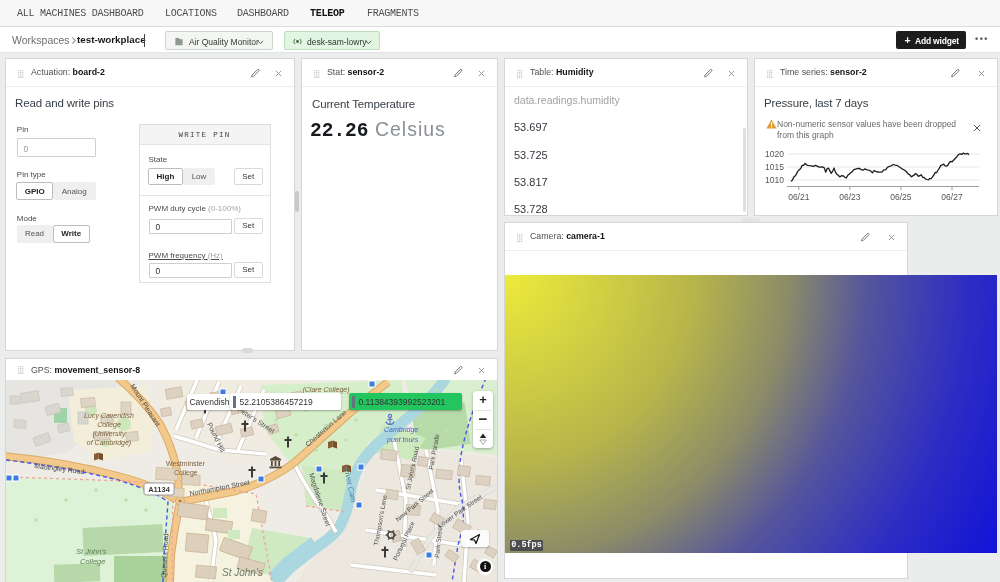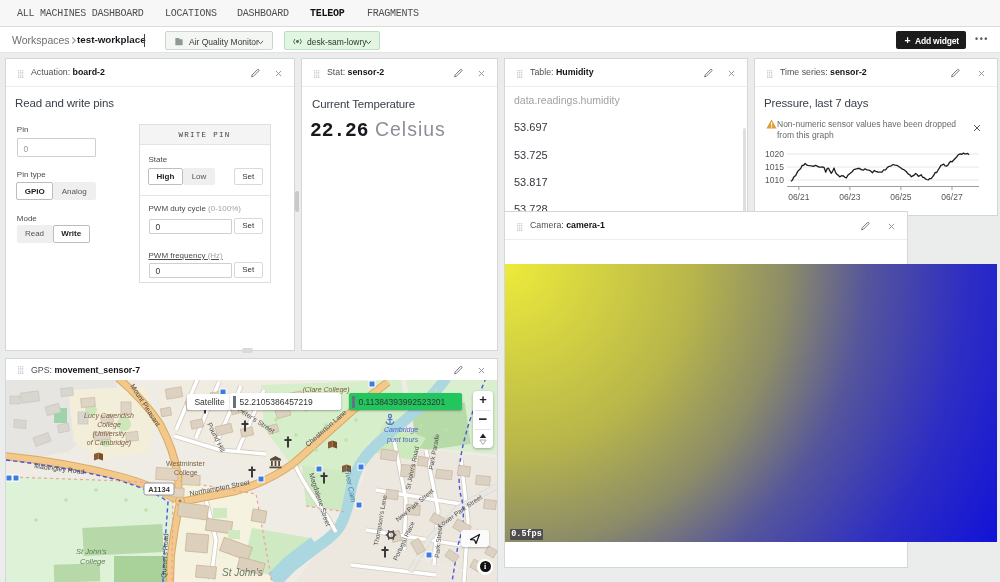--- a/index.html
+++ b/index.html
@@ -249,21 +249,21 @@
     <text x="21" y="23" font-size="8.5" fill="#555" text-anchor="end" font-family="Liberation Sans">1015</text>
     <text x="21" y="36" font-size="8.5" fill="#555" text-anchor="end" font-family="Liberation Sans">1010</text>
     <text x="35.8" y="53" font-size="8.5" fill="#555" text-anchor="middle" font-family="Liberation Sans">06/21</text>
     <text x="86.9" y="53" font-size="8.5" fill="#555" text-anchor="middle" font-family="Liberation Sans">06/23</text>
     <text x="137.9" y="53" font-size="8.5" fill="#555" text-anchor="middle" font-family="Liberation Sans">06/25</text>
     <text x="189" y="53" font-size="8.5" fill="#555" text-anchor="middle" font-family="Liberation Sans">06/27</text>
     <polyline points="28.0,34.4 29.4,33.0 30.8,30.1 32.7,28.5 34.6,24.6 36.1,22.9 37.7,21.5 39.2,18.4 40.6,18.4 42.1,16.5 43.5,17.8 44.9,18.3 46.7,18.6 48.6,18.8 50.5,19.4 52.4,18.3 54.2,19.1 56.1,20.1 58.0,20.2 59.9,20.0 61.3,20.9 62.7,25.2 64.1,21.7 65.5,21.2 66.9,23.9 68.3,26.3 69.7,24.1 71.1,21.1 72.5,25.4 73.9,27.4 75.3,28.3 76.7,29.9 78.6,28.7 80.5,29.0 81.9,30.2 83.3,31.0 85.1,27.9 87.0,26.4 88.9,25.0 90.8,22.7 92.6,22.1 94.5,21.5 96.4,21.4 98.3,22.7 100.1,23.2 102.0,21.9 103.9,22.9 105.8,23.1 107.6,24.0 109.5,25.7 111.4,23.5 113.3,24.7 115.1,25.0 117.0,25.2 118.9,25.1 120.7,22.9 122.6,22.8 124.5,20.4 126.4,19.3 128.2,18.8 130.1,17.5 132.0,18.1 133.9,18.3 135.7,19.5 137.6,20.7 139.5,22.2 141.4,23.0 143.2,24.5 145.1,26.9 147.0,28.0 148.4,29.8 149.8,28.9 151.2,28.1 152.6,26.5 154.0,27.5 155.4,29.3 156.8,28.7 158.2,27.7 159.6,30.3 161.0,30.5 162.4,31.8 163.8,32.5 165.2,32.9 166.7,31.6 168.1,31.6 169.5,29.9 170.9,28.0 172.3,25.4 173.7,25.5 175.1,23.0 176.5,20.9 177.9,18.4 179.3,17.9 180.7,17.1 182.1,18.9 183.5,19.1 184.9,18.1 186.3,15.8 187.7,14.3 189.1,14.8 190.5,13.3 191.9,11.7 193.4,10.3 194.8,8.3 196.2,7.2 197.6,7.0 199.0,7.3 200.4,6.1 201.8,6.8 203.2,6.9 204.6,6.4 206.0,7.8" fill="none" stroke="#1d1d1d" stroke-width="1.3" stroke-linejoin="round"></polyline>
   </svg>
 </div>
 
-<div class="card" id="card-cam" style="left:504px; top:211px; width:404px; height:357px;">
+<div class="card" id="card-cam" style="left:504px; top:222px; width:404px; height:357px;">
   <div class="chead">
     <svg class="dots" viewBox="0 0 6 9">
         <circle cx="0.8" cy="0.8" r="0.62" fill="#9aa0ab"></circle>
         <circle cx="3" cy="0.8" r="0.62" fill="#9aa0ab"></circle>
         <circle cx="5.2" cy="0.8" r="0.62" fill="#9aa0ab"></circle>
         <circle cx="0.8" cy="3.15" r="0.62" fill="#9aa0ab"></circle>
         <circle cx="3" cy="3.15" r="0.62" fill="#9aa0ab"></circle>
         <circle cx="5.2" cy="3.15" r="0.62" fill="#9aa0ab"></circle>
         <circle cx="0.8" cy="5.5" r="0.62" fill="#9aa0ab"></circle>
         <circle cx="3" cy="5.5" r="0.62" fill="#9aa0ab"></circle>
@@ -296,21 +296,21 @@
         <circle cx="0.8" cy="3.15" r="0.62" fill="#9aa0ab"></circle>
         <circle cx="3" cy="3.15" r="0.62" fill="#9aa0ab"></circle>
         <circle cx="5.2" cy="3.15" r="0.62" fill="#9aa0ab"></circle>
         <circle cx="0.8" cy="5.5" r="0.62" fill="#9aa0ab"></circle>
         <circle cx="3" cy="5.5" r="0.62" fill="#9aa0ab"></circle>
         <circle cx="5.2" cy="5.5" r="0.62" fill="#9aa0ab"></circle>
         <circle cx="0.8" cy="7.85" r="0.62" fill="#9aa0ab"></circle>
         <circle cx="3" cy="7.85" r="0.62" fill="#9aa0ab"></circle>
         <circle cx="5.2" cy="7.85" r="0.62" fill="#9aa0ab"></circle>
       </svg>
-    <span class="t" style="top:6px;">GPS: <b>movement_sensor-7</b></span>
+    <span class="t" style="top:6px;">GPS: <b>movement_sensor-8</b></span>
     <svg class="pencil" style="right:34px; top:6px;" viewBox="0 0 13 13">
         <path d="M2 11 L2.6 8.6 L9.2 2 a1.15 1.15 0 0 1 1.63 1.63 L4.2 10.3 L2 11 Z" fill="none" stroke="#646876" stroke-width="1.1"></path>
       </svg>
     <svg class="xicon" style="right:11px; top:7px;" viewBox="0 0 12 12">
         <path d="M2.5 2.5 L9.5 9.5 M9.5 2.5 L2.5 9.5" stroke="#8b8f9a" stroke-width="1.2"></path>
       </svg>
   </div>
   <svg style="position:absolute; left:0; top:21px;" width="491" height="202" viewBox="0 0 491 202">
   <rect x="0" y="0" width="491" height="202" fill="#eeece4"></rect>
   <polygon points="0,0 112,0 102,40 62,72 0,82" fill="#e7e5e1"></polygon>
@@ -550,21 +550,21 @@
   <text transform="translate(392,142) rotate(-40)" font-size="6.5" fill="#4e4e4e" font-family="Liberation Sans" text-anchor="start">New Park Street</text>
   <text transform="translate(434,148) rotate(-35)" font-size="6.5" fill="#4e4e4e" font-family="Liberation Sans" text-anchor="start">Lower Park Street</text>
   <text transform="translate(433,178) rotate(-84)" font-size="6.5" fill="#4e4e4e" font-family="Liberation Sans" text-anchor="start">Park Street</text>
   <text transform="translate(372,166) rotate(-80)" font-size="6.5" fill="#4e4e4e" font-family="Liberation Sans" text-anchor="start">Thompson's Lane</text>
   <text transform="translate(391,181) rotate(-65)" font-size="6.5" fill="#4e4e4e" font-family="Liberation Sans" text-anchor="start">Portugal Place</text>
   <text transform="translate(320,12) rotate(0)" font-size="7" fill="#7b5f3f" font-family="Liberation Sans" text-anchor="middle" font-style="italic">(Clare College)</text>
   <rect x="138" y="103" width="30" height="12" rx="2" fill="#ffffff" stroke="#9a9a9a" stroke-width="1"></rect>
   <text transform="translate(153,112) rotate(0)" font-size="7.5" fill="#3a3a3a" font-family="Liberation Sans" text-anchor="middle" font-weight="bold">A1134</text>
   </svg>
 
-  <div style="position:absolute; left:181px; top:35px; width:45px; height:16px; background:#fff; border-radius:2px; box-shadow:0 1px 2px rgba(0,0,0,0.3); font-size:8.5px; color:#333; text-align:center; line-height:16px;">Satellite</div>
+  <div style="position:absolute; left:181px; top:35px; width:45px; height:16px; background:#fff; border-radius:2px; box-shadow:0 1px 2px rgba(0,0,0,0.3); font-size:8.5px; color:#333; text-align:center; line-height:16px;">Cavendish</div>
   <div style="position:absolute; left:224px; top:34px; width:111px; height:17px; background:#fff; border-radius:2px; box-shadow:0 1px 2px rgba(0,0,0,0.3);">
     <div style="position:absolute; left:2.5px; top:2.5px; width:3px; height:12px; background:#65727f;"></div>
     <span class="nw" style="position:absolute; left:9.5px; top:4px; font-size:8.5px; color:#333;">52.2105386457219</span>
   </div>
   <div style="position:absolute; left:343px; top:34px; width:113px; height:17px; background:#22c55e; border-radius:2px; box-shadow:0 1px 2px rgba(0,0,0,0.3);">
     <div style="position:absolute; left:2.5px; top:2.5px; width:3px; height:12px; background:#65727f;"></div>
     <span class="nw" style="position:absolute; left:9.5px; top:4px; font-size:8.5px; color:#333;">0.11384393992523201</span>
   </div>
   <div style="position:absolute; left:467px; top:32px; width:20px; height:57px; background:#fff; border-radius:4px; box-shadow:0 1px 3px rgba(0,0,0,0.3);">
     <div style="position:absolute; left:0; top:0; width:20px; height:19px; font-size:13px; font-weight:bold; color:#222; text-align:center; line-height:18px;">+</div>

